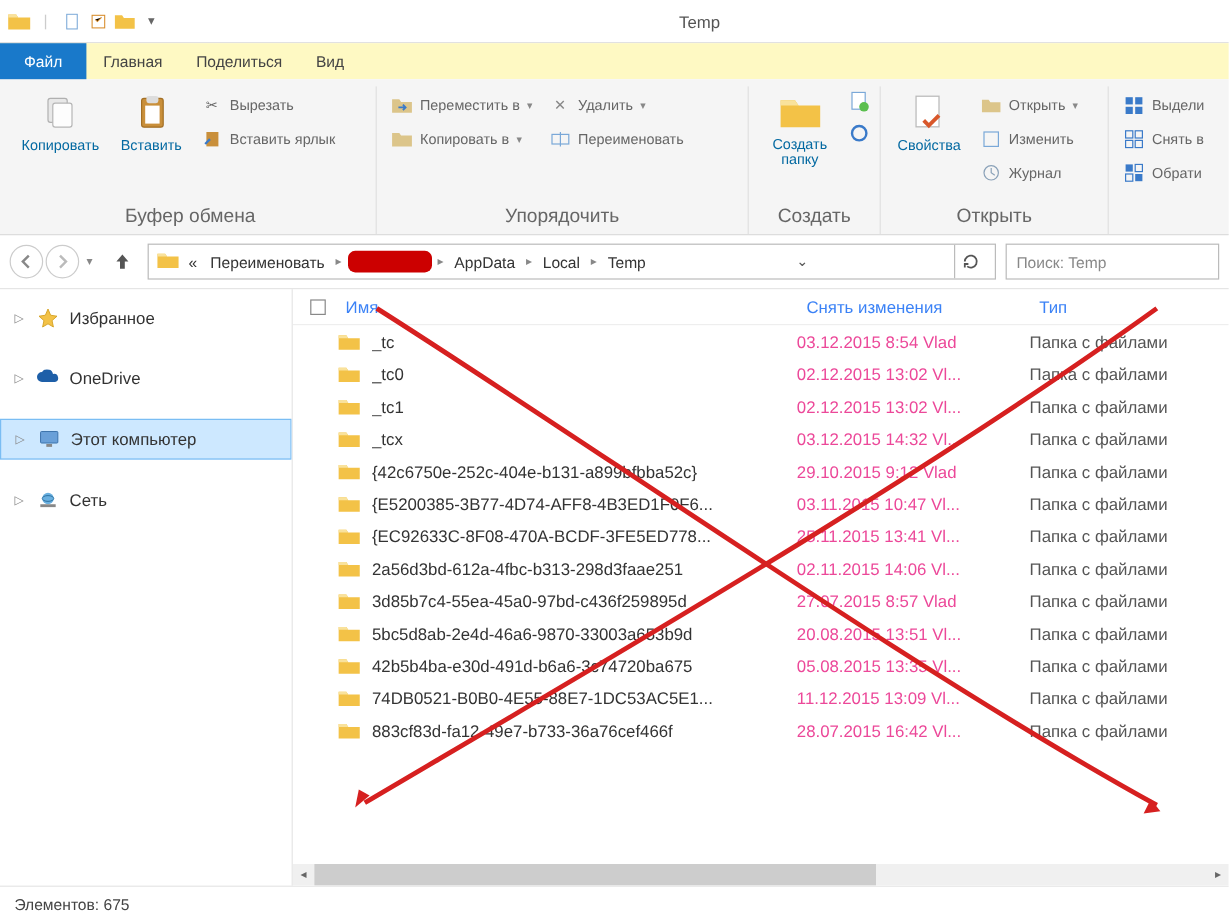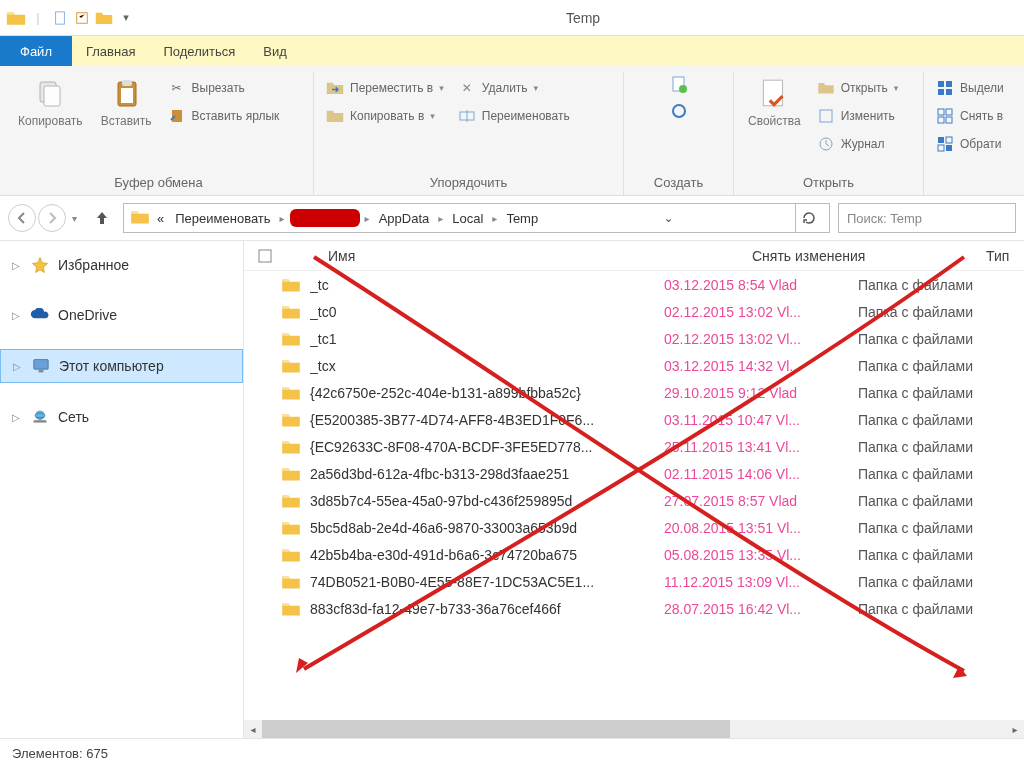--- a/index.html
+++ b/index.html
@@ -13,22 +13,22 @@
 
 
 .menurow { height: 30px; display: flex; align-items: center; background: #fef9c3; }
 .file-tab { background: #1979ca; color: #fff; height: 30px; padding: 0 20px; display: flex; align-items: center; font-size: 13px; }
 .menu-tab { height: 30px; padding: 0 14px; display: flex; align-items: center; color: #444; cursor: default; }
 
 
 .ribbon { height: 130px; background: #f5f5f5; border-bottom: 1px solid #ddd; display: flex; padding: 6px 4px 0; }
 .ribbon-group { border-right: 1px solid #e0e0e0; padding: 0 8px; display: flex; flex-direction: column; }
 .ribbon-group-body { flex: 1; display: flex; gap: 6px; }
-.ribbon-group-label { text-align: center; font-size: 13px; color: #666; padding: 3px 0 5px; }
-.rbig { display: flex; flex-direction: column; align-items: center; gap: 2px; padding: 4px 6px; color: #737373; font-size: 12px; min-width: 54px; }
+.ribbon-group-label { text-align: center; font-size: 16px; color: #666; padding: 3px 0 5px; }
+.rbig { display: flex; flex-direction: column; align-items: center; gap: 2px; padding: 4px 6px; color: #0369a1; font-size: 12px; min-width: 54px; }
 .rbig-icon { width: 36px; height: 36px; display: flex; align-items: center; justify-content: center; }
 .rcol { display: flex; flex-direction: column; gap: 4px; justify-content: flex-start; padding-top: 4px; }
 .ritem { display: flex; align-items: center; gap: 6px; color: #666; font-size: 12px; height: 24px; padding: 0 4px; white-space: nowrap; }
 .ritem-icon { width: 18px; height: 18px; display: flex; align-items: center; justify-content: center; }
 
 
 .navrow { height: 44px; display: flex; align-items: center; padding: 6px 8px; gap: 8px; }
 .navbtns { display: flex; align-items: center; gap: 2px; }
 .navbtn { width: 28px; height: 28px; border: 1px solid #ccc; border-radius: 50%; display: flex; align-items: center; justify-content: center; color: #888; background: #fff; }
 .upbtn { width: 26px; height: 26px; display: flex; align-items: center; justify-content: center; color: #555; }
@@ -43,21 +43,21 @@
 .main { display: flex; height: calc(768px - 36px - 30px - 130px - 44px - 30px); border-top: 1px solid #e5e5e5; }
 .sidebar { width: 244px; border-right: 1px solid #e5e5e5; padding: 8px 0; overflow: hidden; }
 .side-item { display: flex; align-items: center; gap: 8px; padding: 7px 8px 7px 12px; font-size: 14px; color: #333; }
 .side-item.selected { background: #cde8ff; border: 1px solid #7abdf3; }
 .side-arrow { width: 10px; color: #888; font-size: 10px; }
 .side-icon { width: 20px; height: 18px; display: flex; align-items: center; justify-content: center; }
 
 .content { flex: 1; position: relative; overflow: hidden; }
 .headers { display: flex; height: 30px; align-items: center; border-bottom: 1px solid #eee; padding-left: 6px; }
 .hdr-check { width: 30px; display: flex; align-items: center; justify-content: center; }
-.hdr { font-size: 14px; color: #404040; padding: 0 8px; margin-left: 40px; }
+.hdr { font-size: 14px; color: #3b82f6; padding: 0 8px; }
 .hdr.name { width: 384px; }
 .hdr.date { width: 194px; }
 .hdr.type { flex: 1; }
 .rows { }
 .row { display: flex; align-items: center; height: 27px; padding-left: 36px; font-size: 14px; }
 .row-icon { width: 22px; height: 20px; display: flex; align-items: center; justify-content: center; margin-right: 8px; }
 .row-name { width: 354px; color: #333; white-space: nowrap; overflow: hidden; text-overflow: ellipsis; }
 .row-date { width: 194px; color: #ec4899; }
 .row-type { flex: 1; color: #555; }
 
@@ -194,20 +194,29 @@
           </span>
           <span>Переименовать</span>
         </div>
       </div>
     </div>
     <div class="ribbon-group-label">Упорядочить</div>
   </div>
 
   <div class="ribbon-group" style="width:110px">
     <div class="ribbon-group-body" style="justify-content:center">
+      <div class="rbig">
+        <span class="rbig-icon">
+          <svg width="40" height="34" viewBox="0 0 24 20">
+              <path fill="#f3c247" d="M1 3h8l2 3h12v12H1z"></path>
+              <path fill="#f9e29c" d="M1 3h8l2 3H1z"></path>
+            </svg>
+        </span>
+        <span style="text-align:center;line-height:1.1">Создать папку</span>
+      </div>
       <div class="rcol" style="padding-top:2px">
         <span class="ritem-icon" style="height:22px">
           <svg width="18" height="18" viewBox="0 0 18 18">
               <rect x="3" y="1" width="11" height="14" fill="#fff" stroke="#7aa8d8"></rect>
               <circle cx="13" cy="13" r="4" fill="#5bbf4f"></circle>
             </svg>
         </span>
         <span class="ritem-icon" style="height:22px">
           <svg width="18" height="18" viewBox="0 0 18 18">
               <circle cx="9" cy="9" r="6" fill="none" stroke="#3a7ac9" stroke-width="2"></circle>

